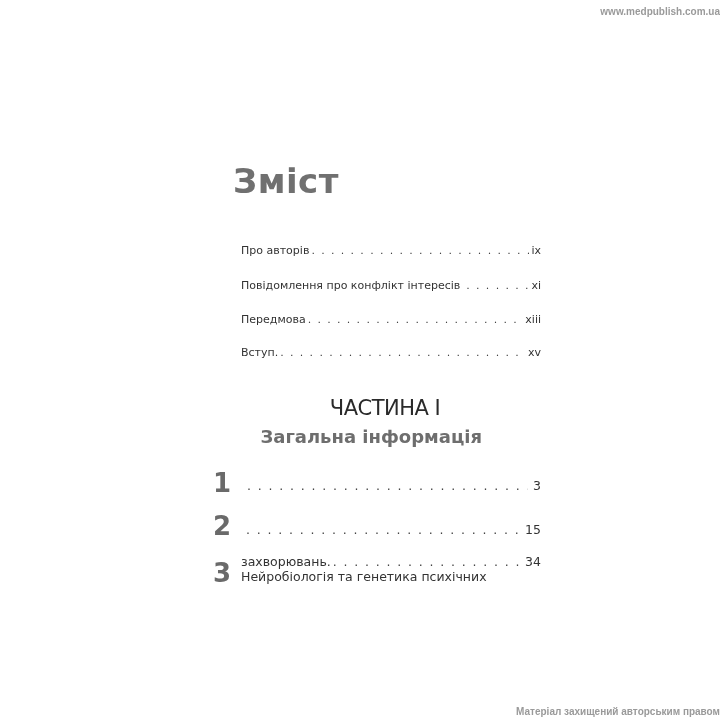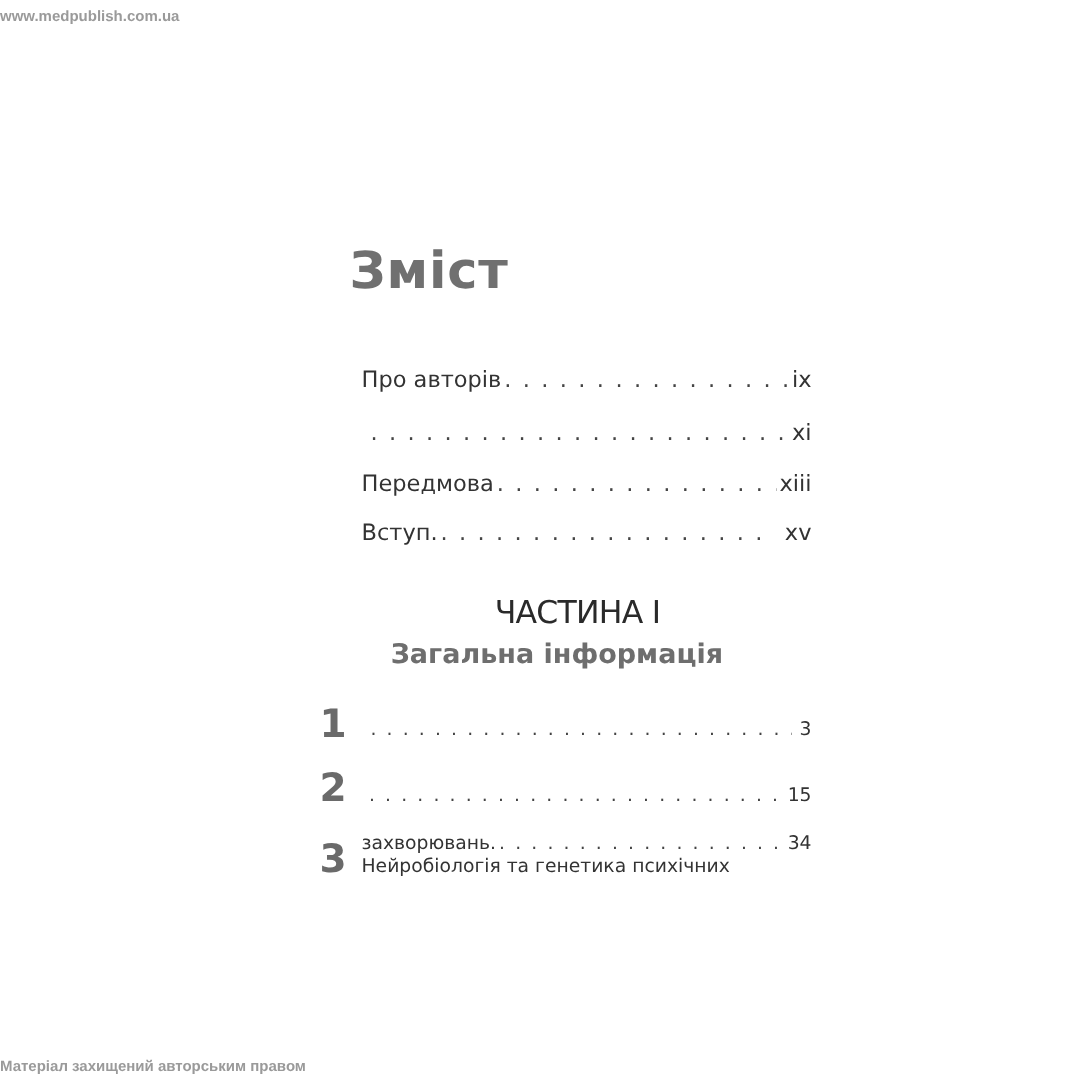--- a/index.html
+++ b/index.html
@@ -11,21 +11,21 @@
     width: 720px;
     height: 720px;
     position: relative;
     overflow: hidden;
     font-family: "DejaVu Sans", sans-serif;
   }
   .watermark {
     position: absolute;
     left: 0;
     width: 720px;
-    text-align: left;
+    text-align: right;
     font-family: "Liberation Sans", sans-serif;
     font-weight: bold;
     font-size: 10px;
     color: #9a9a9a;
   }
   .watermark.top { top: 6px; }
   .watermark.bottom { top: 679px; margin-top: 27px; }
 
   .title {
     position: absolute;
@@ -39,21 +39,21 @@
     color: #707070;
     letter-spacing: 0.5px;
   }
 
   .toc-line {
     position: absolute;
     left: 241px;
     width: 300px;
     display: flex;
     align-items: baseline;
-    font-size: 15px;
+    font-size: 11px;
     color: #333333;
     white-space: nowrap;
   }
   .toc-line .label { flex: 0 0 auto; }
   .toc-line .dots {
     flex: 1 1 auto;
     overflow: hidden;
     margin: 0 2px;
     letter-spacing: 2.6px;
     color: #444;
@@ -132,20 +132,21 @@
 
 <div class="title">Зміст</div>
 
 <div>
   <div class="toc-line" style="top:244px;">
     <span class="label">Про авторів</span>
     <span class="dots"></span>
     <span class="page">ix</span>
   </div>
   <div class="toc-line" style="top:279px;">
+    <span class="label">Повідомлення про конфлікт інтересів</span>
     <span class="dots" style="margin-left:6px;"></span>
     <span class="page">xi</span>
   </div>
   <div class="toc-line" style="top:313px;">
     <span class="label">Передмова</span>
     <span class="dots"></span>
     <span class="page">xiii</span>
   </div>
   <div class="toc-line" style="top:346px;">
     <span class="label">Вступ.</span>

